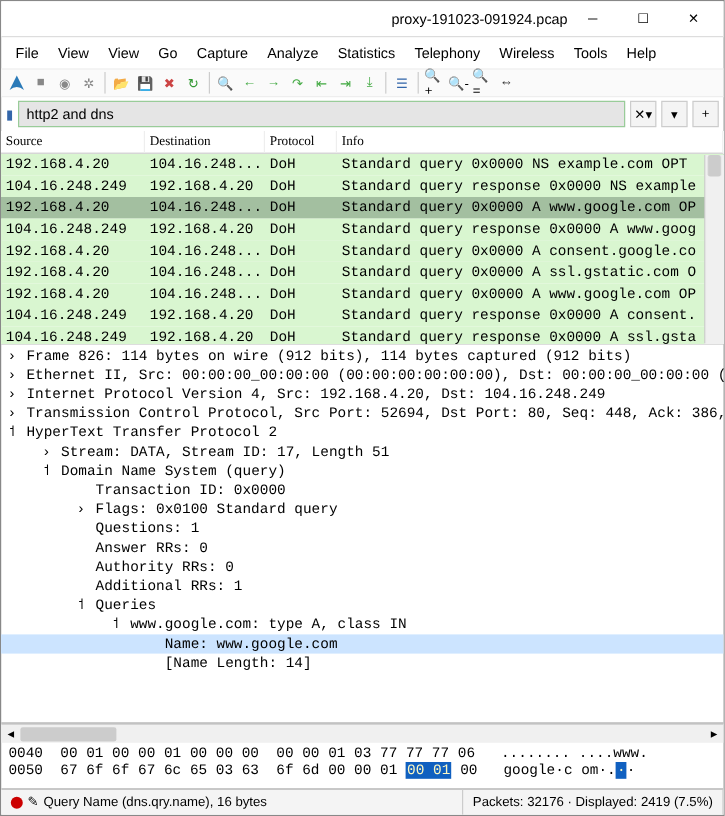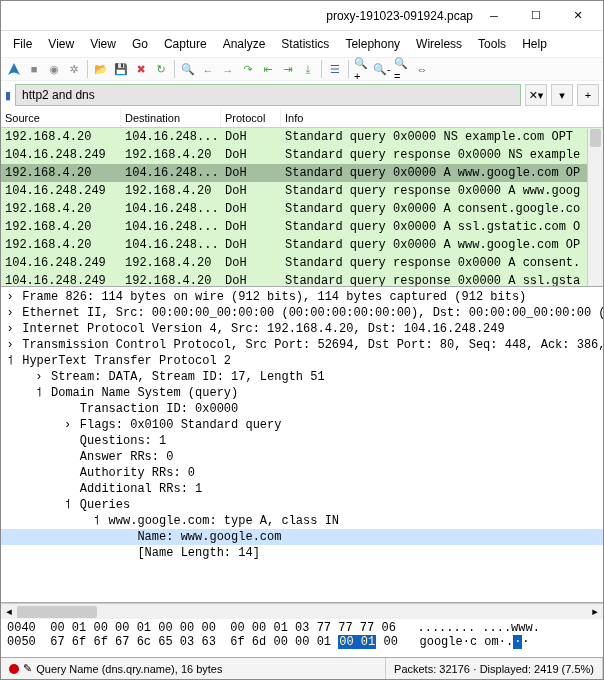--- a/index.html
+++ b/index.html
@@ -12,21 +12,21 @@
   .menu-bar { display: flex; gap: 4px; padding: 4px 6px; }
   .menu-bar span { padding: 2px 6px; font-size: 12px; cursor: default; }
   .tool-bar { display: flex; gap: 2px; padding: 2px 4px; align-items: center; border-top: 1px solid #eee; border-bottom: 1px solid #eee; background: #fafafa; }
   .tool-bar .tb { width: 18px; height: 18px; display: flex; align-items: center; justify-content: center; border: 1px solid transparent; cursor: default; }
   .tool-bar .sep { width: 1px; height: 18px; background: #ccc; margin: 0 2px; }
   .filter-row { display: flex; align-items: center; padding: 3px 4px; gap: 4px; }
   .filter-input { flex: 1; height: 22px; padding: 2px 6px; border: 1px solid #9c9; background: #e5e5e5; font-size: 12px; display: flex; align-items: center; }
   .filter-x, .filter-arrow, .filter-plus { width: 22px; height: 22px; display: flex; align-items: center; justify-content: center; border: 1px solid #ccc; cursor: default; background: #f4f4f4; }
   .packet-list { font-family: 'Consolas', 'Courier New', monospace; font-size: 12px; overflow: auto; flex: 0 0 178px; position: relative; border-bottom: 1px solid #aaa; }
   .pl-head { display: flex; background: #fff; border-bottom: 1px solid #ccc; position: sticky; top: 0; }
-  .pl-head .col { padding: 3px 4px; border-right: 1px solid #eee; font-family: Liberation Sans, sans-serif; font-size: 11px; }
+  .pl-head .col { padding: 3px 4px; border-right: 1px solid #eee; font-family: Liberation Serif, serif; font-size: 11px; }
   .pl-row { display: flex; padding: 1px 0; background: #d9f6d0; }
   .pl-row.sel { background: #a3bfa0; }
   .pl-row .cell { padding: 1px 4px; white-space: nowrap; overflow: hidden; text-overflow: clip; }
   .c-src { width: 120px; }
   .c-dst { width: 100px; }
   .c-pro { width: 60px; }
   .c-inf { flex: 1; }
   .scroll-overlay { position: absolute; right: 0; top: 20px; bottom: 0; width: 16px; background: #f0f0f0; border-left: 1px solid #ccc; }
   .thumb { position: absolute; left: 2px; right: 2px; top: 0; height: 18px; background: #ccc; border-radius: 2px; }
   .details-pane { font-family: 'Consolas', 'Courier New', monospace; font-size: 12px; overflow: auto; flex: 1; padding: 2px 0; border-bottom: 1px solid #aaa; position: relative; }

